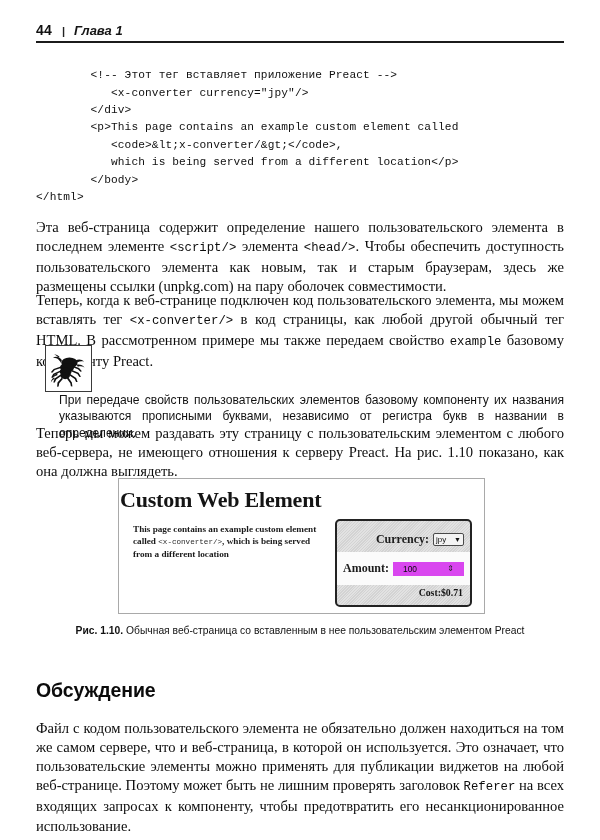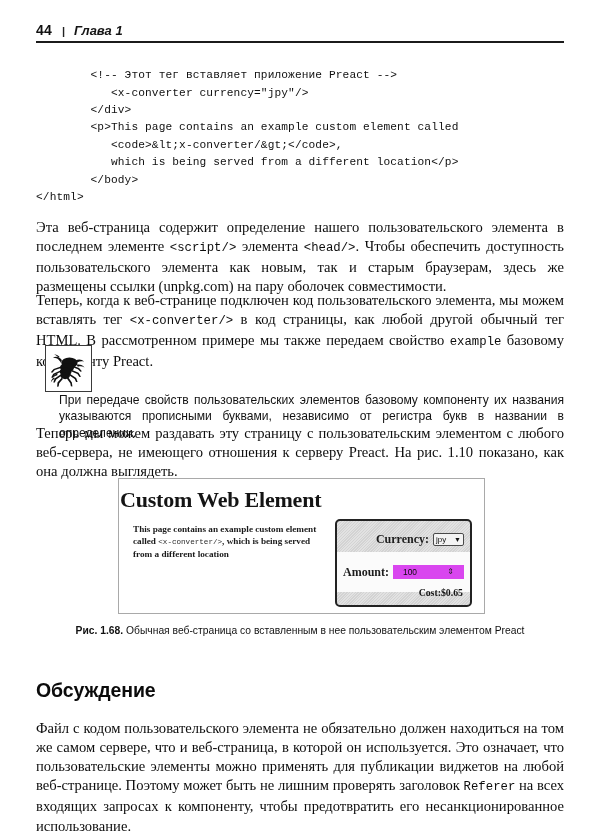--- a/index.html
+++ b/index.html
@@ -199,21 +199,21 @@
     box-sizing: border-box;
   }
   .row-currency {
     top: 6px;
     height: 24px;
     justify-content: flex-end;
     padding-right: 6px;
   }
   .row-amount {
     top: 31px;
-    height: 40px;
+    height: 33px;
     background: #fbfbfb;
     justify-content: flex-end;
     padding: 16px 6px;
   }
   .row-cost {
     top: 58px;
     height: 26px;
     justify-content: flex-end;
     padding-right: 7px;
   }
@@ -374,24 +374,24 @@
         </span>
       </div>
       <div class="widget-row row-amount">
         <span class="w-label">Amount:</span>
         <span class="w-input">
           <span>100</span>
           <span class="caret-cell">⇕</span>
         </span>
       </div>
       <div class="widget-row row-cost">
-        <span class="w-cost">Cost:$0.65</span>
+        <span class="w-cost">Cost:$0.71</span>
       </div>
     </div>
   </div>
 
-  <div class="fig-caption"><b>Рис. 1.68.</b><span> Обычная веб-страница со вставленным в нее пользовательским элементом Preact</span></div>
+  <div class="fig-caption"><b>Рис. 1.10.</b><span> Обычная веб-страница со вставленным в нее пользовательским элементом Preact</span></div>
 
   <h2 class="section-heading">Обсуждение</h2>
 
   <p class="para" id="para-4"><span>Файл с кодом пользовательского элемента не обязательно должен находиться на том же самом сервере, что и веб-страница, в которой он используется. Это означает, что пользовательские элементы можно применять для публикации виджетов на любой веб-странице. Поэтому может быть не лишним проверять заголовок </span><span class="inline-code">Referer</span><span> на всех входящих запросах к компоненту, чтобы предотвратить его несанкционированное использование.</span></p>
 
 </div>
 
 </body></html>

